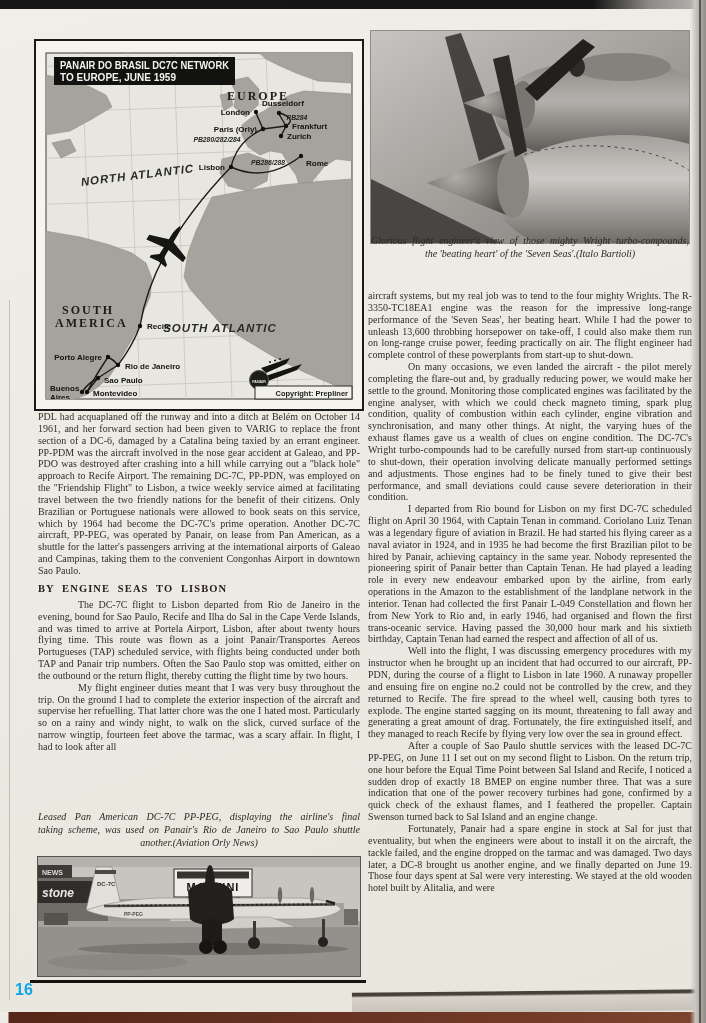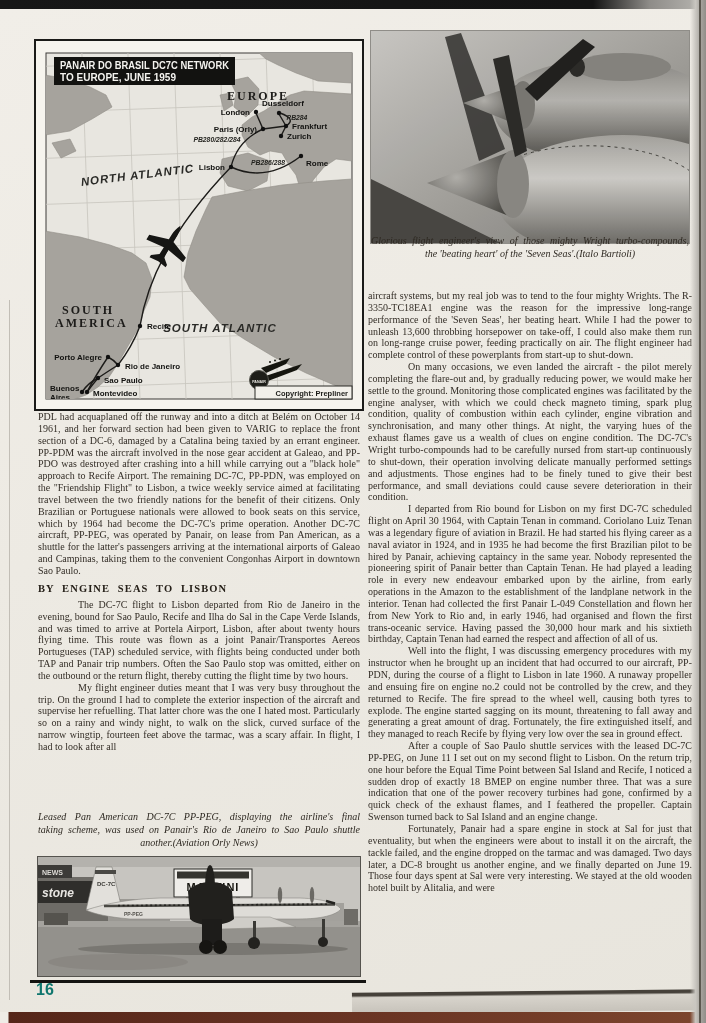--- a/index.html
+++ b/index.html
@@ -37,21 +37,21 @@
   
   .col{position:absolute;overflow:hidden;color:#332d26;}
   .col-left{left:38px;top:411px;width:322px;height:378px;}
   .col-right{left:368px;top:290px;width:324px;height:700px;}
   .col p{margin:0;text-align:justify;font-size:10px;line-height:11.85px;}
   .col p.indent{text-indent:40px;}
   .col h3{margin:6px 0 5px 0;font-size:10.5px;letter-spacing:1.1px;word-spacing:4px;
           color:#262019;font-weight:bold;}
 
   .page-num{position:absolute;left:15px;top:981px;font-family:"Liberation Sans",sans-serif;
-            font-weight:bold;font-size:16px;color:#0f766e;margin-left:21px;}
+            font-weight:bold;font-size:16px;color:#0ea5e9;}
 
   .bottom-right-edge{position:absolute;left:352px;top:991px;width:354px;height:21px;
       background:linear-gradient(180deg,#46413a 0px,#46413a 3px,#d8d4cc 5px,#c6c2ba 100%);
       transform:rotate(-0.6deg);}
 
   
   .mcity{font-family:"Liberation Sans",sans-serif;font-weight:bold;font-size:8px;fill:#131311;}
   .mroute{font-family:"Liberation Sans",sans-serif;font-weight:bold;font-style:italic;font-size:6.8px;fill:#23231f;}
   .mregion-serif{font-family:"Liberation Serif",serif;font-weight:bold;font-size:12px;letter-spacing:2px;fill:#1d1c1a;}
   .mregion-it{font-family:"Liberation Sans",sans-serif;font-weight:bold;font-style:italic;font-size:11.5px;letter-spacing:1px;fill:#2a2a27;}

